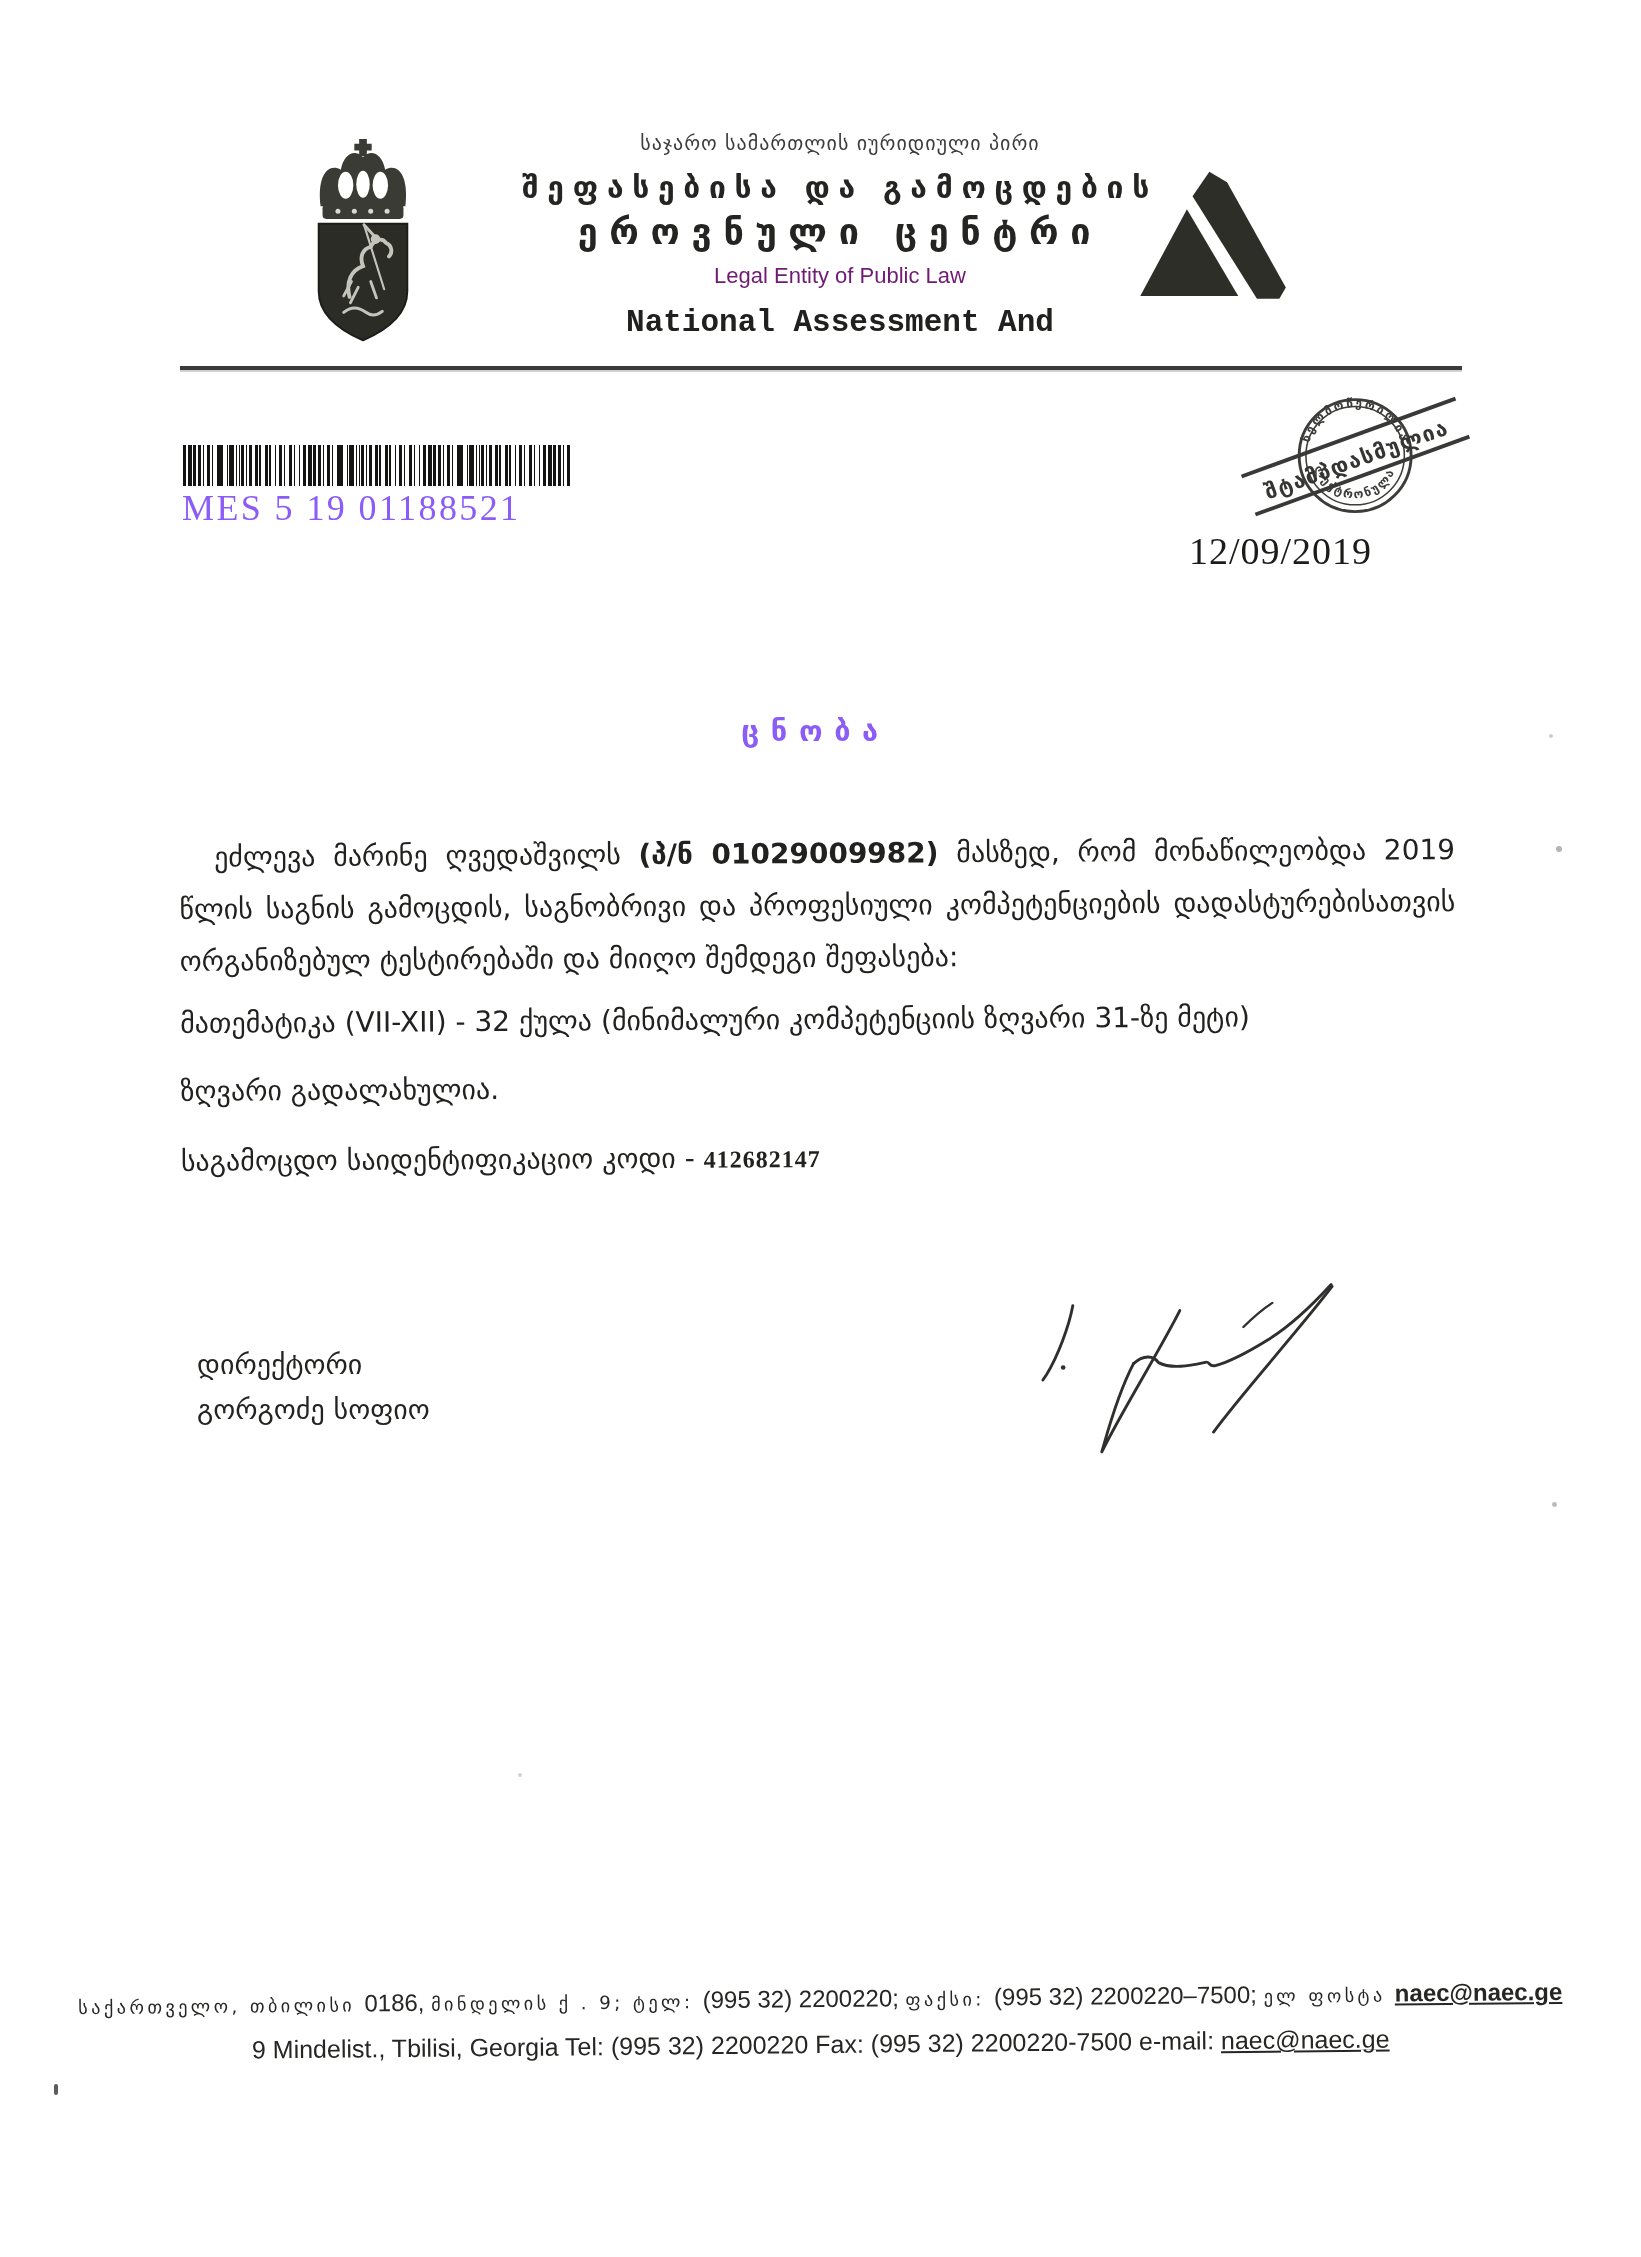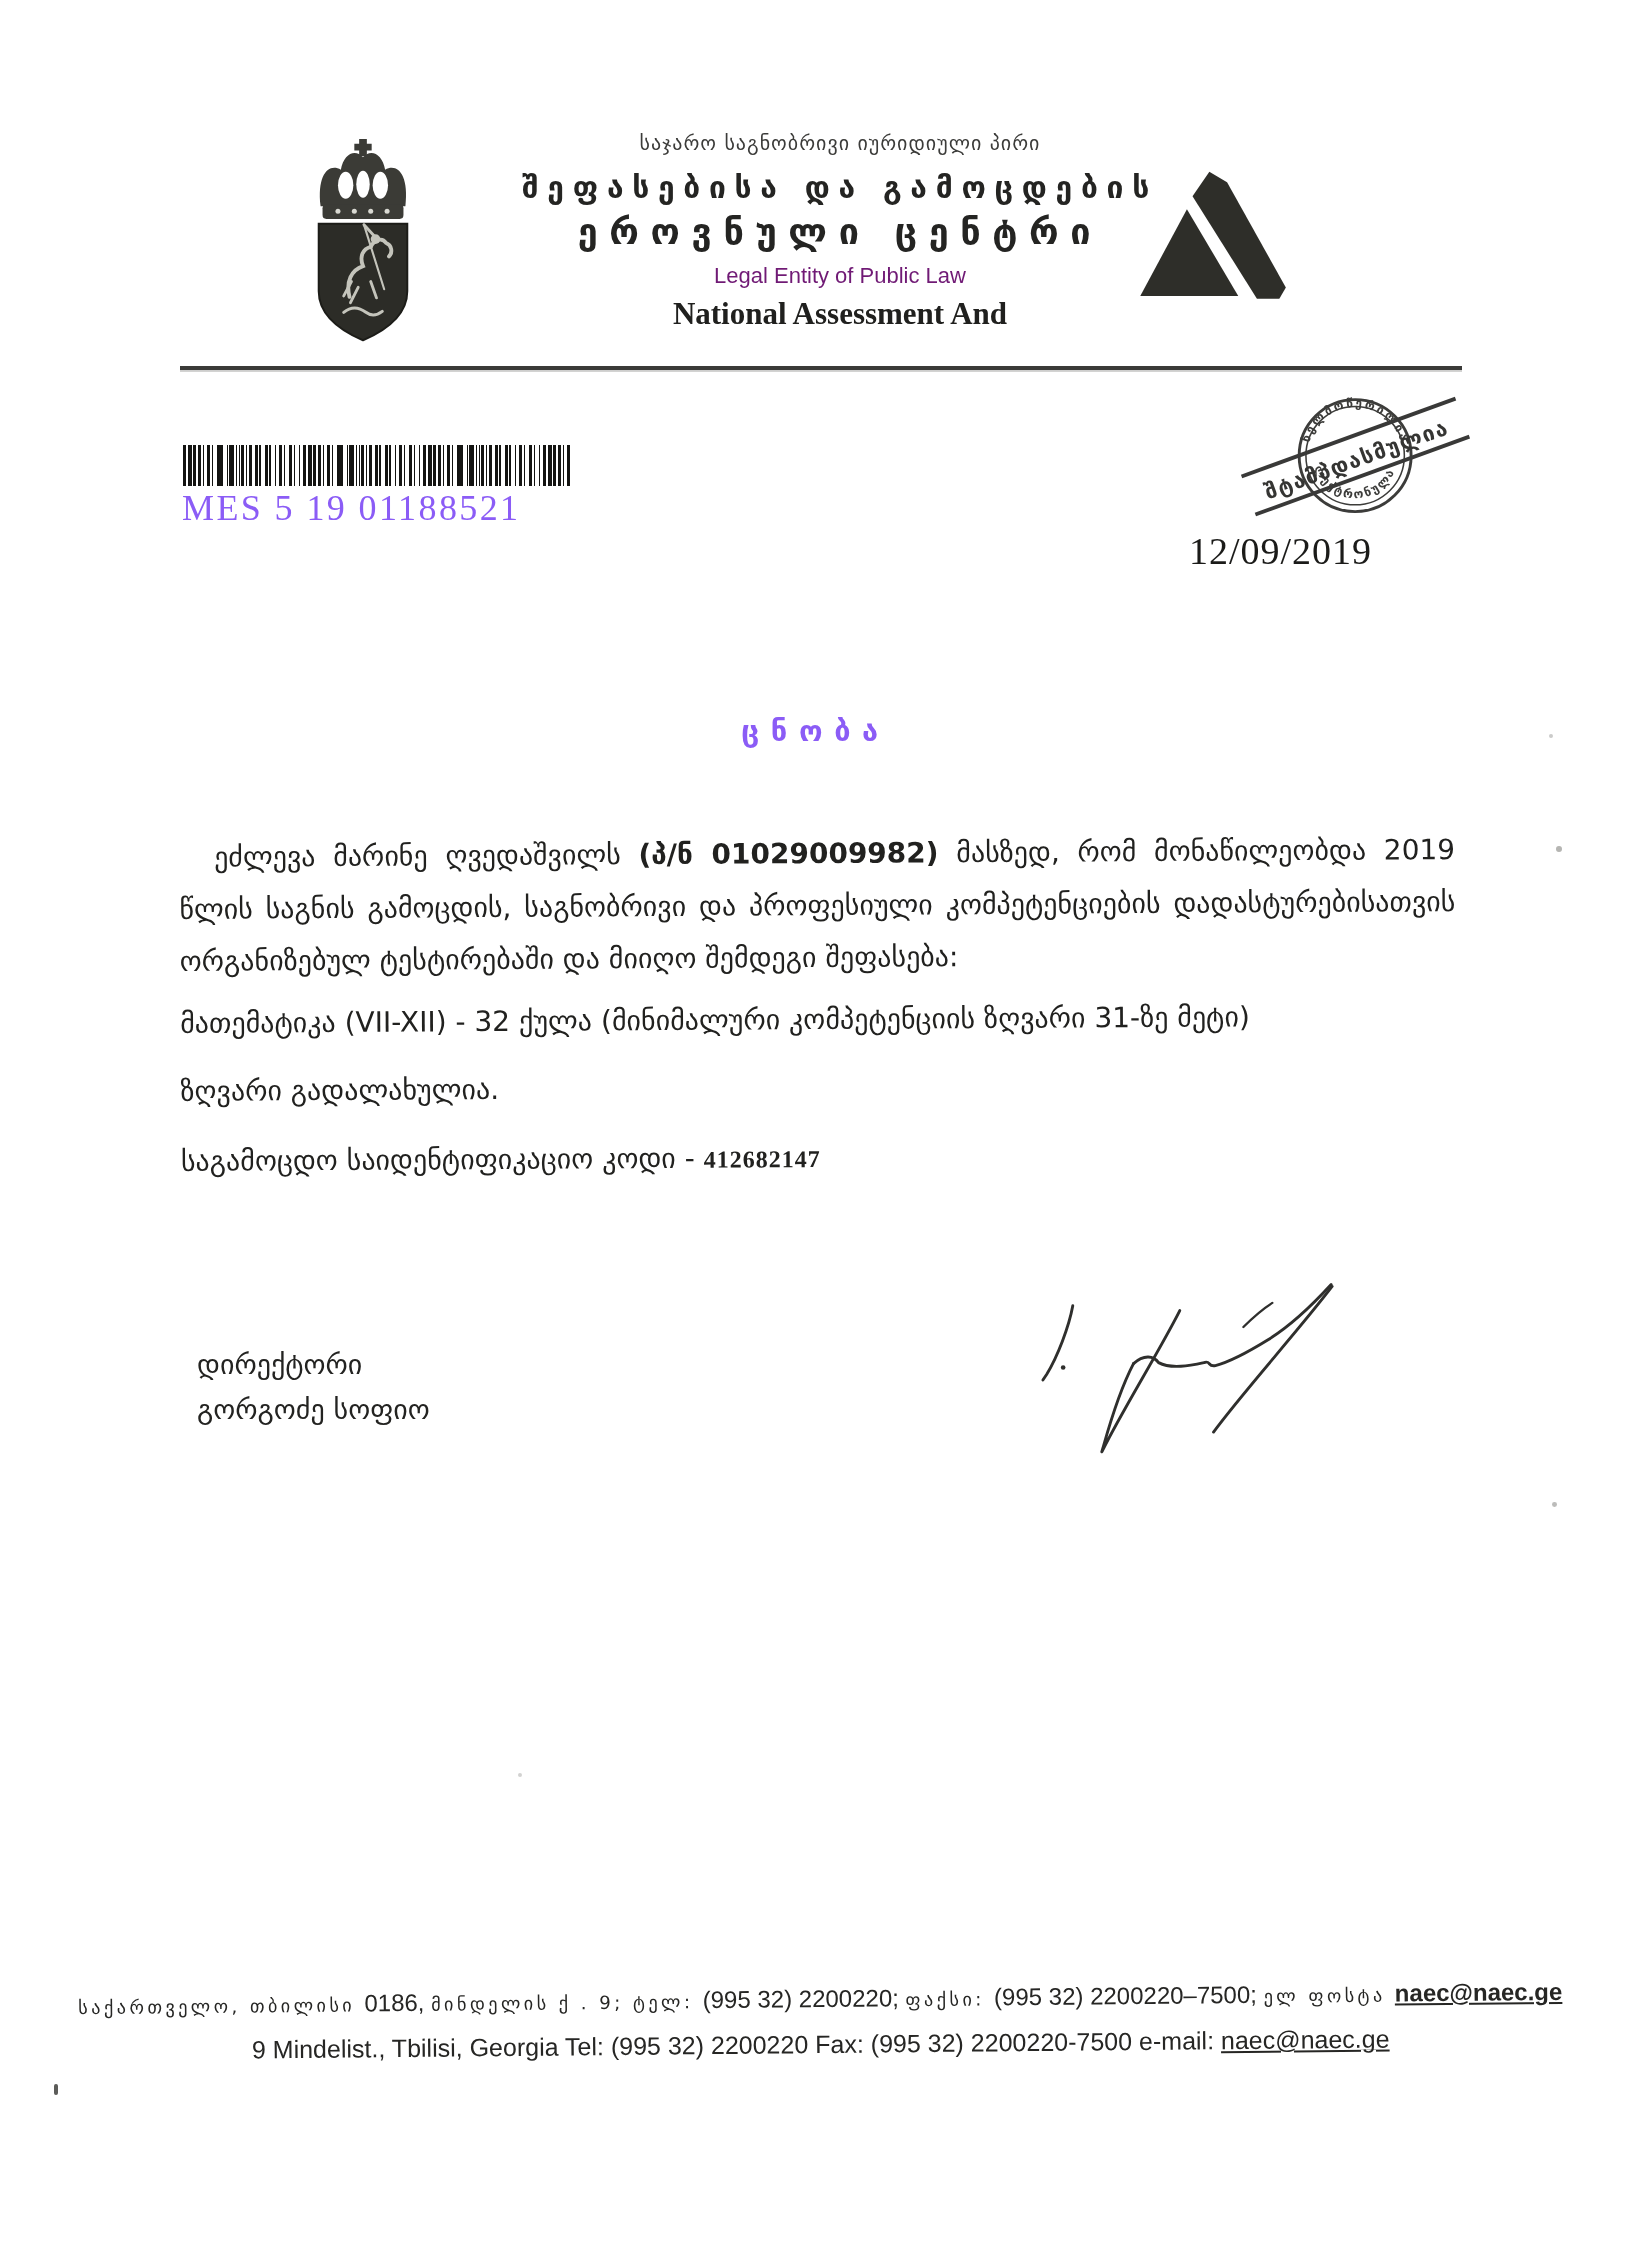--- a/index.html
+++ b/index.html
@@ -13,21 +13,21 @@
   }
   .abs{position:absolute;}
 
   
   .emblem{left:307px;top:137px;width:112px;height:210px;}
   .hdr-center{left:415px;top:131px;width:850px;text-align:center;}
   .hdr-geo-small{font-size:20px;color:#3c3c3a;letter-spacing:1px;}
   .hdr-geo-1{margin-top:14.5px;font-size:30px;font-weight:bold;letter-spacing:8.7px;color:#242422;}
   .hdr-geo-2{margin-top:6.8px;font-size:36px;font-weight:bold;letter-spacing:11.6px;color:#242422;}
   .hdr-en-small{margin-top:10.6px;font-size:22px;font-family:"Liberation Sans",sans-serif;color:#701a75;}
-  .hdr-en-1{font-size:31px;font-weight:bold;font-family:Liberation Serif, serif;color:#20201e;line-height:35px;margin-top:7px;}
+  .hdr-en-1{font-size:31px;font-weight:bold;font-family:Liberation Mono, monospace;color:#20201e;line-height:35px;margin-top:16px;}
   .hdr-en-2{font-size:31px;font-weight:bold;font-family:"Liberation Serif",serif;color:#20201e;line-height:35px;}
   .naec-logo{left:1137px;top:170px;width:154px;height:140px;}
   .rule{left:180px;top:366px;width:1282px;height:3.9px;background:#3a3a38;box-shadow:0 1.9px 0 rgba(60,60,55,.25);}
 
   
   .barcode{
     left:183px;top:445px;width:388px;height:41px;
     background-image:
       repeating-linear-gradient(90deg, transparent 0 5.8px, #161614 5.8px 8.7px, transparent 8.7px 16.4px, #161614 16.4px 18.3px, transparent 18.3px 26px, #161614 26px 27px, transparent 27px 30px),
       repeating-linear-gradient(90deg, #131311 0 2.9px, #fff 2.9px 4.8px, #131311 4.8px 5.8px, #fff 5.8px 9.7px, #131311 9.7px 13.5px, #fff 13.5px 15.4px, #131311 15.4px 16.4px, #fff 16.4px 20px, #131311 20px 21px, #fff 21px 24px);
@@ -91,21 +91,21 @@
       <path d="M66 114 C70 106 78 104 82 110 C88 112 89 120 85 124"></path>
       <circle cx="71" cy="106" r="5" fill="#d9d9d0" stroke="none"></circle>
       <path d="M69 102 L59 91" stroke-width="3"></path>
       <path d="M59 91 L80 158" stroke-width="2.2"></path>
       <path d="M46 150 L38 165 M53 156 L45 172 M66 150 L72 167" stroke-width="3"></path>
       <path d="M38 182 q11 -9 23 0 q8 6 17 -1" stroke-width="3.2"></path>
     </g>
   </svg>
 
   <div class="abs hdr-center">
-    <div class="hdr-geo-small">საჯარო საგნობრივი იურიდიული პირი</div>
+    <div class="hdr-geo-small">საჯარო სამართლის იურიდიული პირი</div>
     <div class="hdr-geo-1">შეფასებისა და გამოცდების</div>
     <div class="hdr-geo-2">ეროვნული ცენტრი</div>
     <div class="hdr-en-small">Legal Entity of Public Law</div>
     <div class="hdr-en-1">National Assessment And</div>
   </div>
 
   <svg class="abs naec-logo" viewBox="0 0 160 150">
     <polygon points="75,2 94,13 157,126 150,138 126,138 57,28" fill="#2e2e29"></polygon>
     <polygon points="51,42 106,135 1,135" fill="#2e2e29"></polygon>
   </svg>

